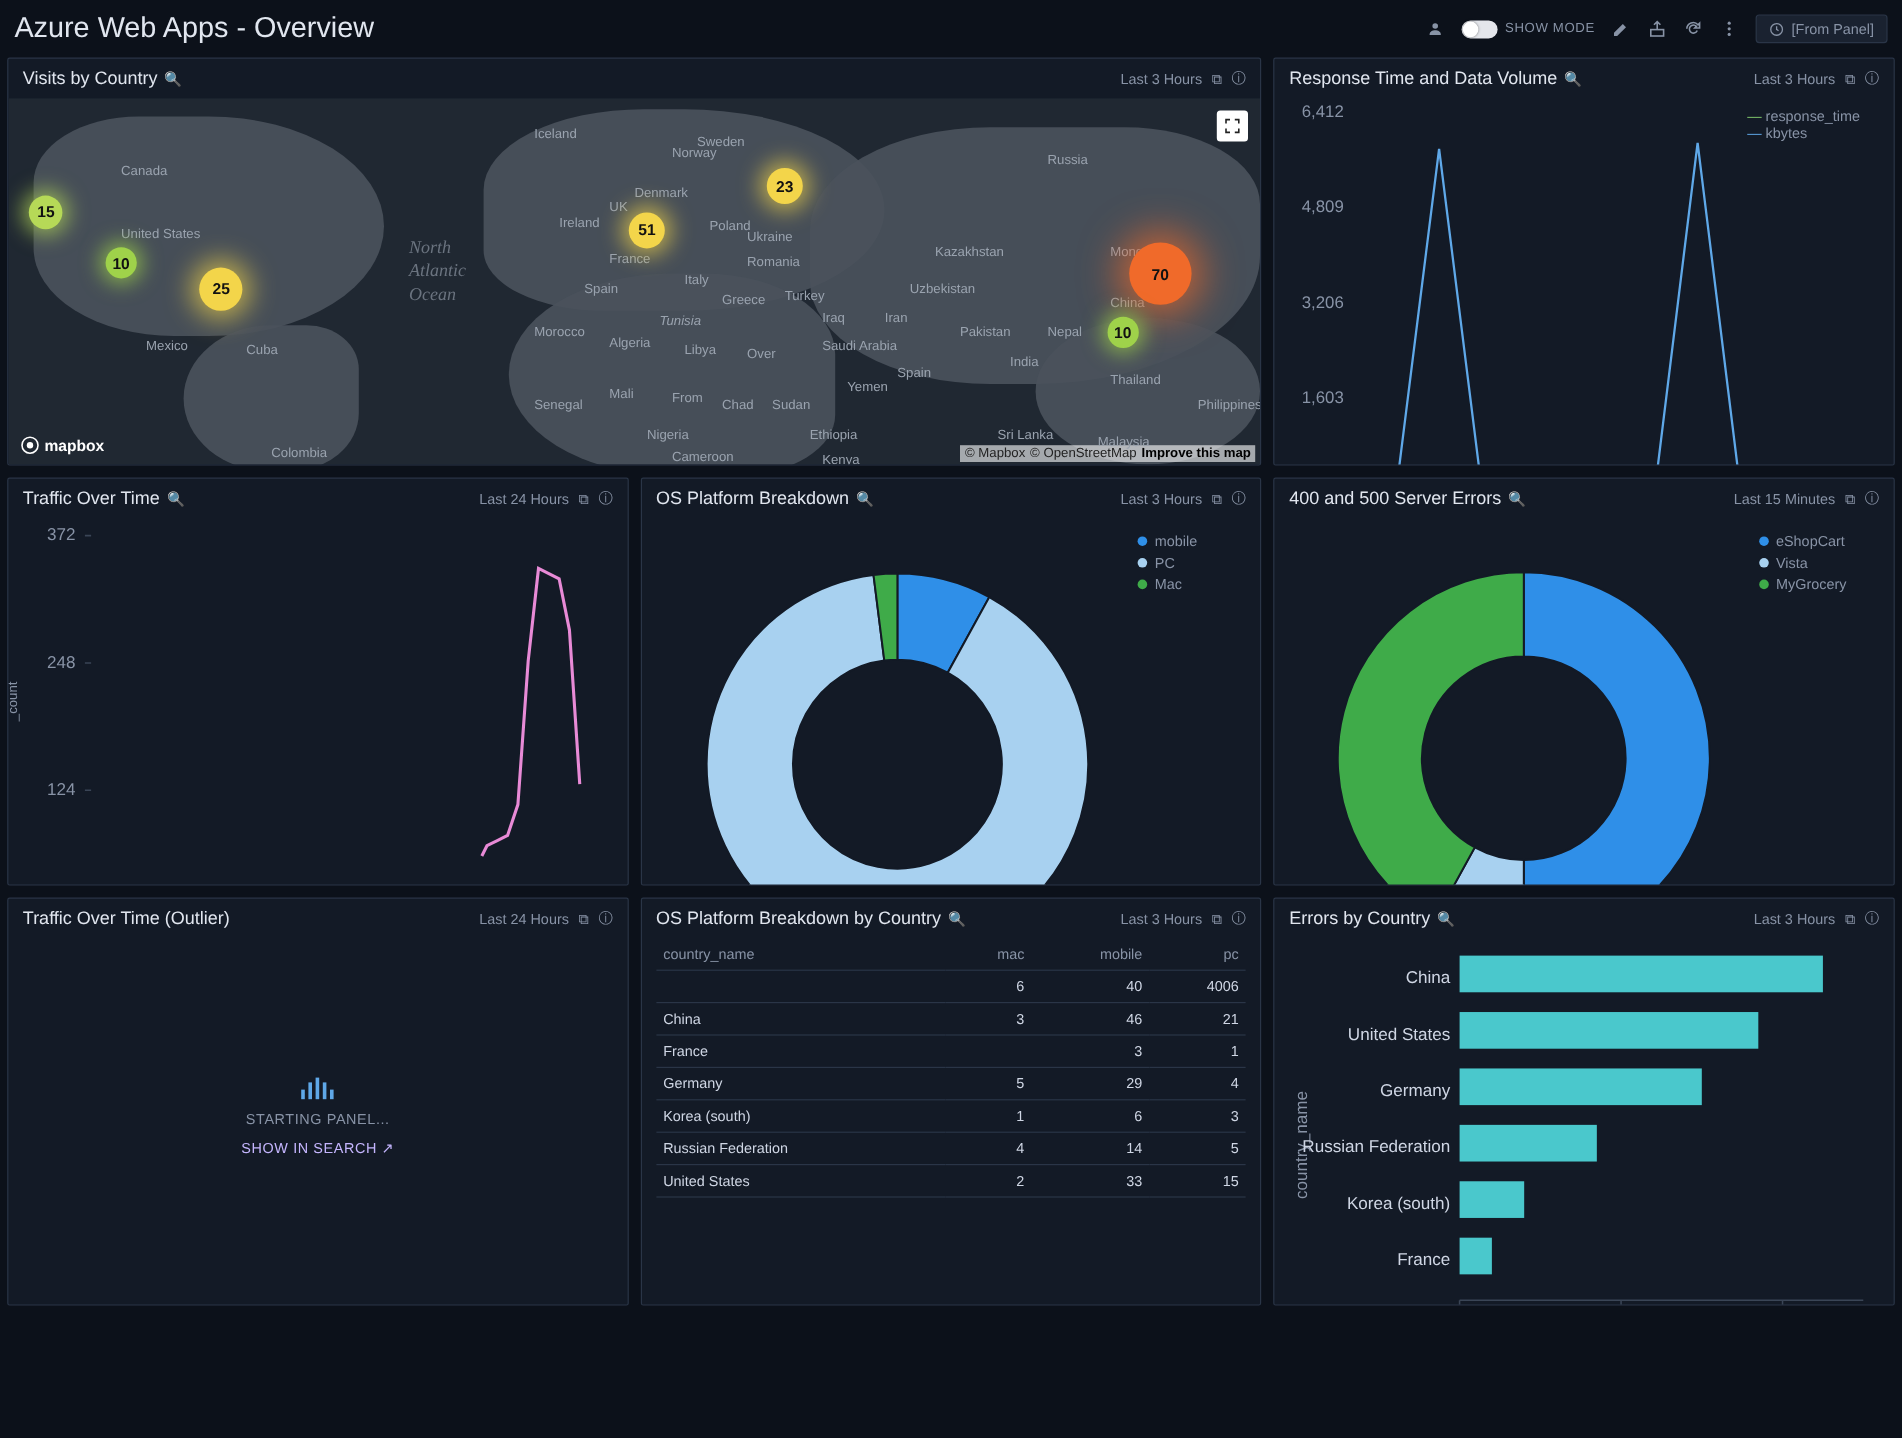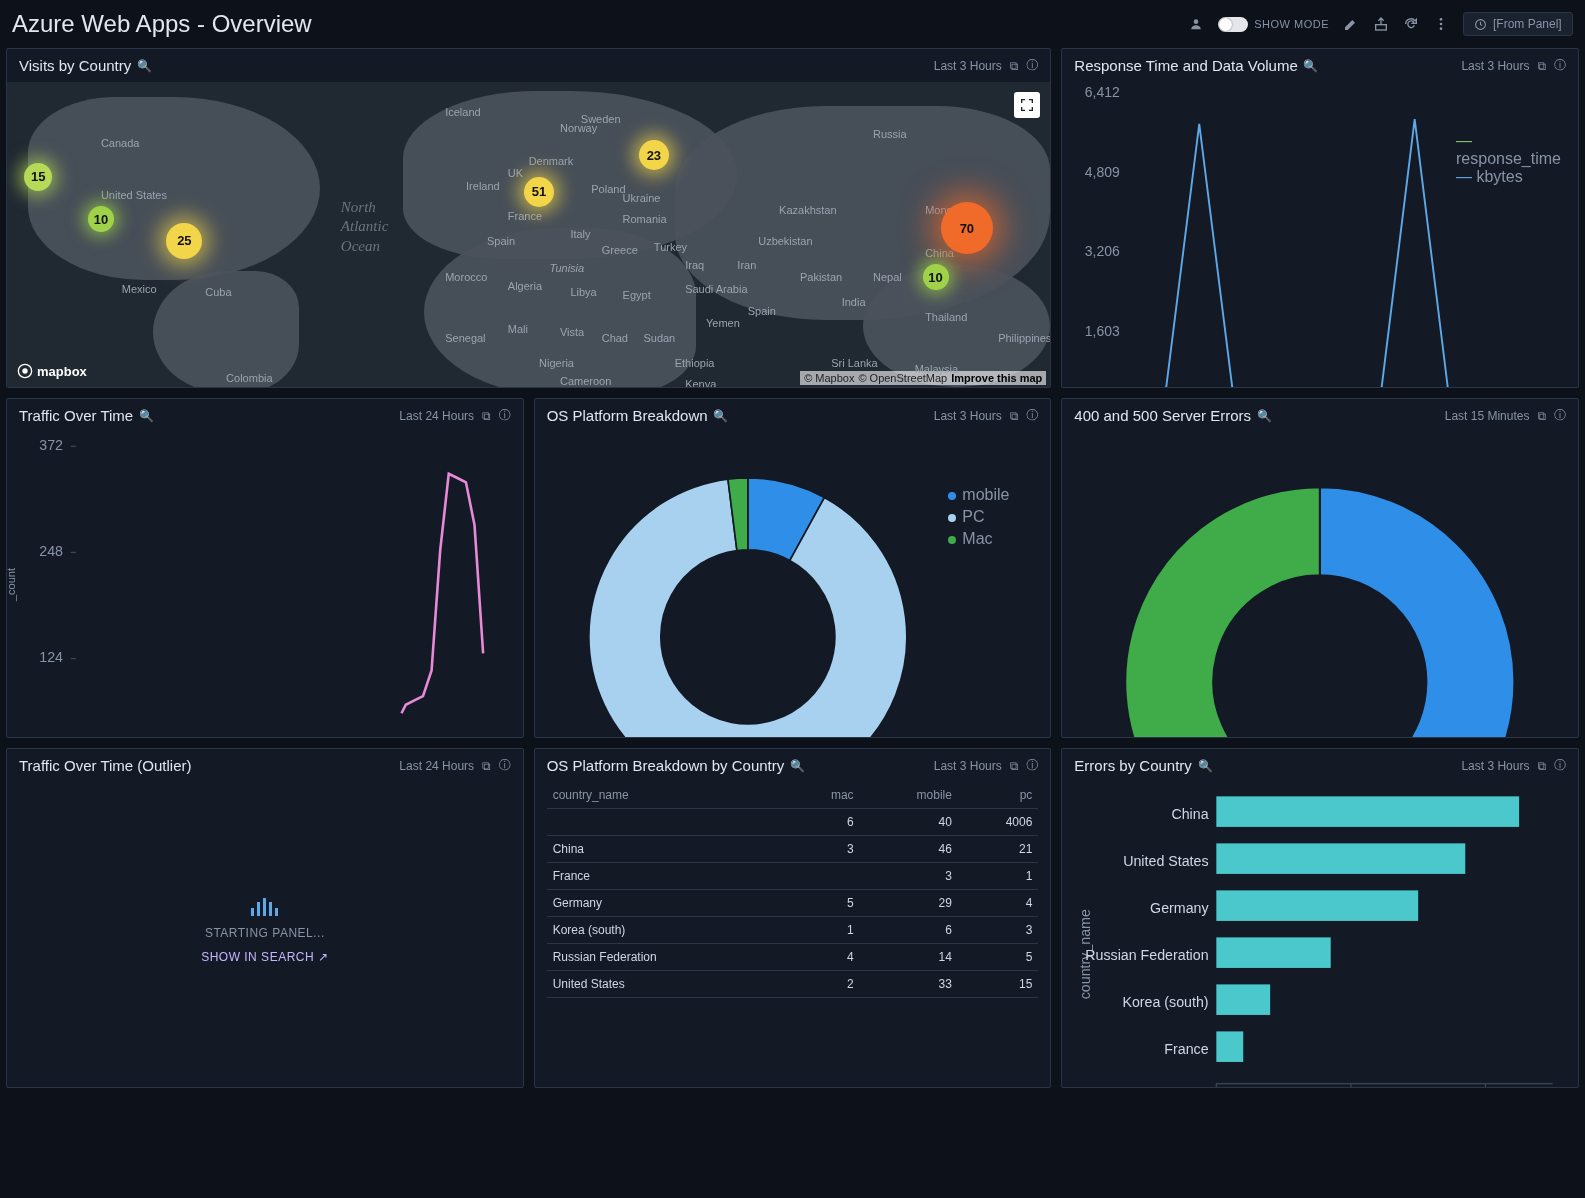--- a/index.html
+++ b/index.html
@@ -142,21 +142,21 @@
   }
   .map-watermark {
     position:absolute; left:32%; top:38%;
     color:#6a737f; font-style:italic; font-size:15px;
     font-family: Georgia, serif;
     line-height:1.3;
   }
 
   
   svg { display:block; }
-  .legend { font-size:16px; color:var(--text-dim);margin-top:42px;}
+  .legend { font-size:12px; color:var(--text-dim);}
   .legend .dot { display:inline-block;width:8px;height:8px;border-radius:50%;margin-right:6px;}
 
   
   table.data { width:100%; border-collapse:collapse; font-size:12px;}
   table.data th, table.data td {
     text-align:left; padding:6px 6px;
     border-bottom:1px solid #2a3547;
     color:var(--text);
   }
   table.data th { color:var(--text-dim); font-weight:400;}
@@ -300,28 +300,28 @@
             <div class="country-label" style="left: 88%; top: 40%;">Mongolia</div>
             <div class="country-label" style="left: 88%; top: 54%;">China</div>
             <div class="country-label" style="left: 83%; top: 62%;">Nepal</div>
             <div class="country-label" style="left: 80%; top: 70%;">India</div>
             <div class="country-label" style="left: 76%; top: 62%;">Pakistan</div>
             <div class="country-label" style="left: 70%; top: 58%;">Iran</div>
             <div class="country-label" style="left: 65%; top: 58%;">Iraq</div>
             <div class="country-label" style="left: 65%; top: 66%;">Saudi Arabia</div>
             <div class="country-label" style="left: 67%; top: 77%;">Yemen</div>
             <div class="country-label" style="left: 71%; top: 73%;">Spain</div>
-            <div class="country-label" style="left: 59%; top: 68%;">Egypt</div>
+            <div class="country-label" style="left: 59%; top: 68%;">Over</div>
             <div class="country-label" style="left: 54%; top: 67%;">Libya</div>
             <div class="country-label" style="left: 48%; top: 65%;">Algeria</div>
             <div class="country-label" style="left: 52%; top: 59%; font-style: italic;">Tunisia</div>
             <div class="country-label" style="left: 42%; top: 62%;">Morocco</div>
             <div class="country-label" style="left: 42%; top: 82%;">Senegal</div>
             <div class="country-label" style="left: 48%; top: 79%;">Mali</div>
-            <div class="country-label" style="left: 53%; top: 80%;">Vista</div>
+            <div class="country-label" style="left: 53%; top: 80%;">From</div>
             <div class="country-label" style="left: 57%; top: 82%;">Chad</div>
             <div class="country-label" style="left: 61%; top: 82%;">Sudan</div>
             <div class="country-label" style="left: 51%; top: 90%;">Nigeria</div>
             <div class="country-label" style="left: 53%; top: 96%;">Cameroon</div>
             <div class="country-label" style="left: 64%; top: 90%;">Ethiopia</div>
             <div class="country-label" style="left: 65%; top: 97%;">Kenya</div>
             <div class="country-label" style="left: 79%; top: 90%;">Sri Lanka</div>
             <div class="country-label" style="left: 88%; top: 75%;">Thailand</div>
             <div class="country-label" style="left: 87%; top: 92%;">Malaysia</div>
             <div class="country-label" style="left: 95%; top: 82%;">Philippines</div>
@@ -452,20 +452,25 @@
           <span>⧉</span>
           <span>ⓘ</span>
         </div>
       </div>
       <div class="panel-body" style="display:flex">
         <svg id="donut-errors" viewBox="0 0 240 240" style="flex:1">
             <path d="M 120 25 A 95 95 0 0 1 120 215 L 120 172 A 52 52 0 0 0 120 68 Z" fill="#2f8fe8" stroke="#131a26" stroke-width="1"></path>
             <path d="M 120 215 A 95 95 0 0 1 74.23340096033706 203.24913460416707 L 94.94880894671081 165.5679473622809 A 52 52 0 0 0 120 172 Z" fill="#a8d1f0" stroke="#131a26" stroke-width="1"></path>
             <path d="M 74.23340096033706 203.24913460416707 A 95 95 0 0 1 119.99999999999999 25 L 119.99999999999999 68 A 52 52 0 0 0 94.94880894671081 165.5679473622809 Z" fill="#3fab49" stroke="#131a26" stroke-width="1"></path>
           </svg>
+        <div class="legend" id="legend-errors" style="width:100px;padding-top:8px">
+            <div style="margin-bottom: 4px;"><span class="dot" style="background:#2f8fe8"></span>eShopCart</div>
+            <div style="margin-bottom: 4px;"><span class="dot" style="background:#a8d1f0"></span>Vista</div>
+            <div style="margin-bottom: 4px;"><span class="dot" style="background:#3fab49"></span>MyGrocery</div>
+          </div>
       </div>
     </div>
 
     <div class="panel">
       <div class="panel-head">
         <div class="title">
           <span>Traffic Over Time (Outlier)</span>
         </div>
         <div class="meta">
           <span>Last 24 Hours</span>

